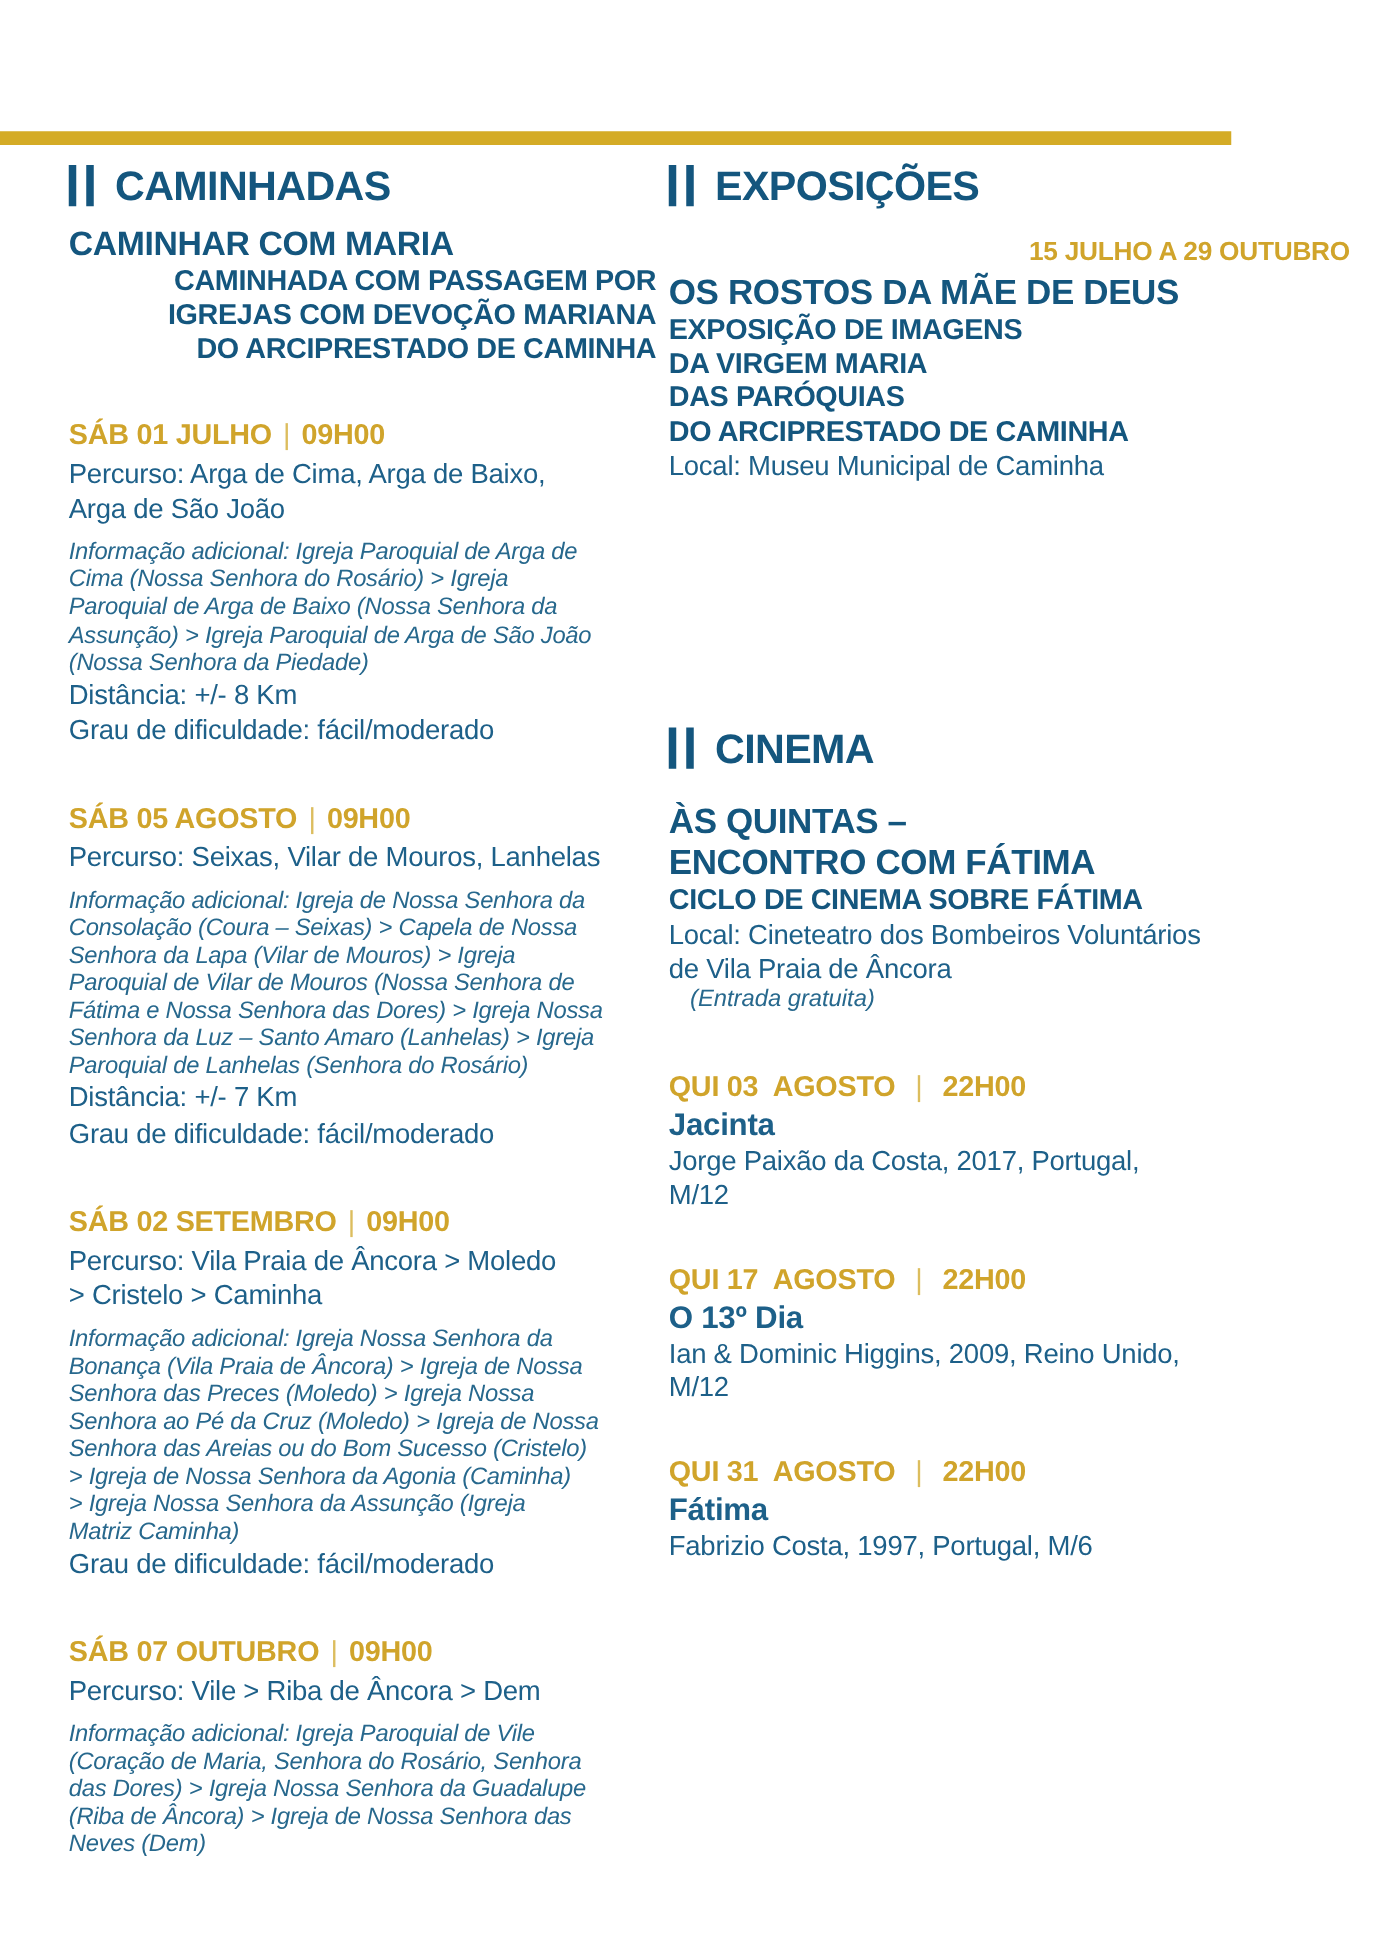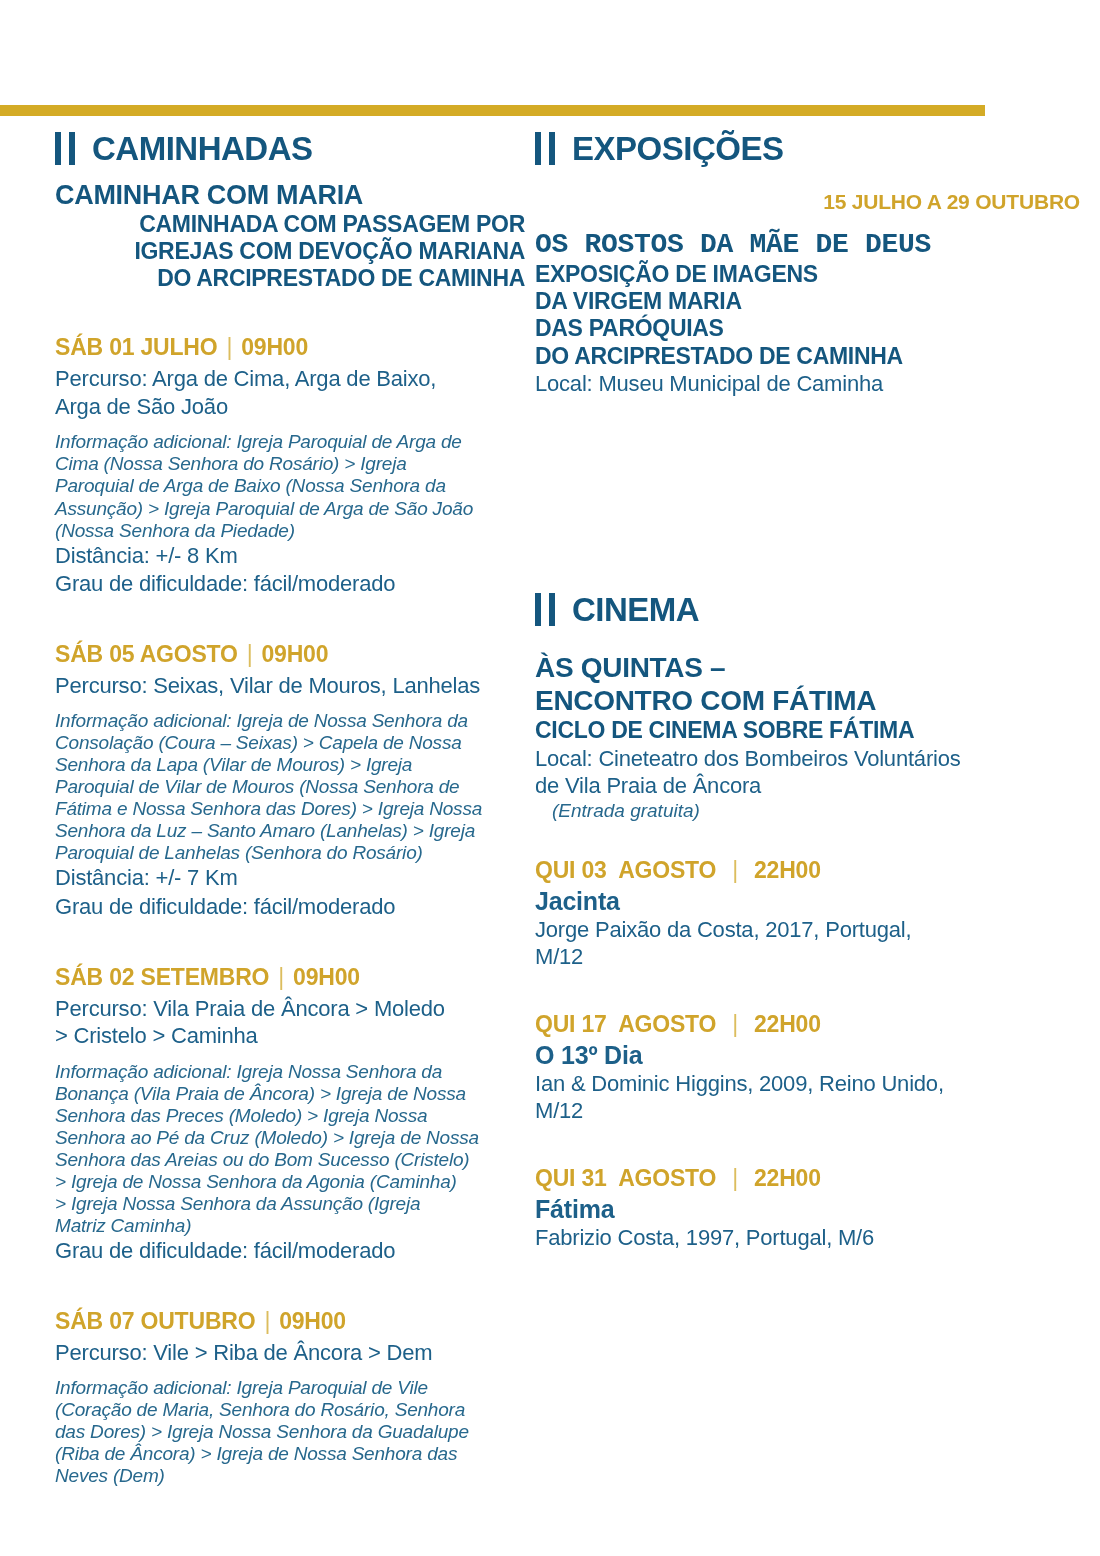--- a/index.html
+++ b/index.html
@@ -51,31 +51,31 @@
     line-height:1.16;margin-top:11px;letter-spacing:-0.2px;
   }
   .meta{font-size:22px;color:var(--body-blue);line-height:1.3;letter-spacing:-0.2px;}
   .meta-group{}
 
   .walk-event{margin-top:42px;}
   .walks-title-block{margin-top:12px;}
 
   .expo-block{margin-top:22px;}
   .expo-date{font-size:21px;font-weight:bold;color:var(--gold);letter-spacing:-0.2px;text-align:right;}
-  .expo-title{font-size:28px;font-weight:bold;color:var(--blue);line-height:1.15;letter-spacing:-0.3px;margin-top:15px;font-family:Liberation Mono, monospace;}
+  .expo-title{font-size:28px;font-weight:bold;color:var(--blue);line-height:1.15;letter-spacing:-0.3px;margin-top:4px;}
   .expo-subtitle{font-size:23px;font-weight:bold;color:var(--blue);line-height:1.18;letter-spacing:-0.3px;}
   .location{font-size:22px;color:var(--body-blue);line-height:1.25;letter-spacing:-0.2px;}
 
   .cinema{margin-top:192px;}
   .cinema-intro{margin-top:22px;}
   .cinema-title{font-size:28px;font-weight:bold;color:var(--blue);line-height:1.18;letter-spacing:-0.3px;}
   .cinema-subtitle{font-size:23px;font-weight:bold;color:var(--blue);line-height:1.2;letter-spacing:-0.3px;}
   .cinema-note{font-size:19px;font-style:italic;color:var(--italic-blue);line-height:1.2;margin-left:17px;}
   .screening{margin-top:40px;}
-  .screening:first-of-type{margin-top:34px;}
+  .screening:first-of-type{margin-top:44px;}
   .film-title{font-size:25px;font-weight:bold;color:var(--body-blue);line-height:1.2;margin-top:2px;letter-spacing:-0.2px;}
   .credits{font-size:22px;color:var(--body-blue);line-height:1.25;letter-spacing:-0.2px;}
 </style>
 </head>
 <body>
 
 <div class="top-rule"></div>
 
 <div class="col col-left">
 

